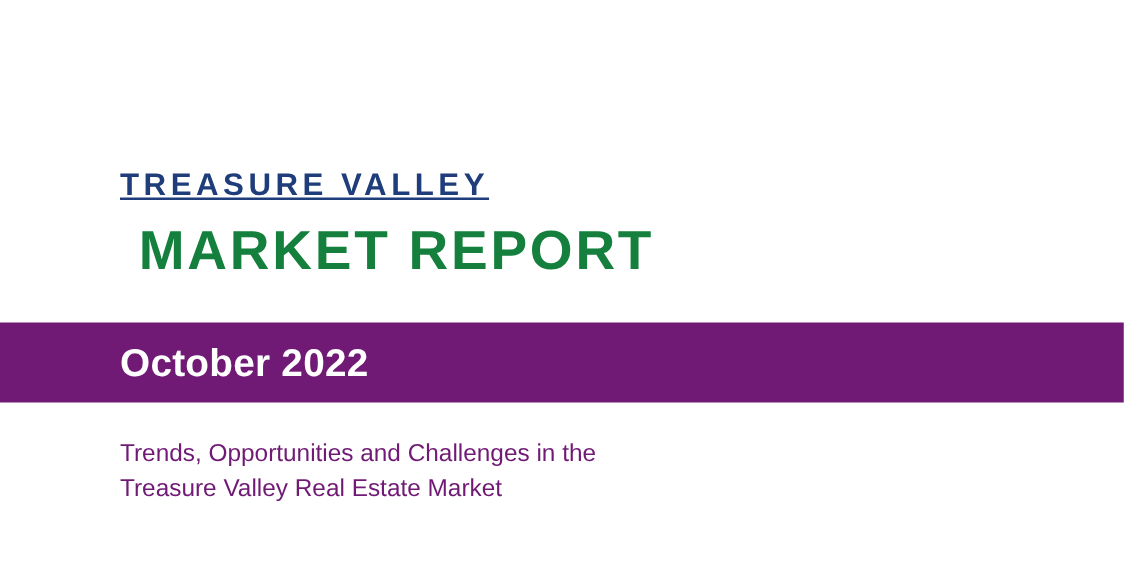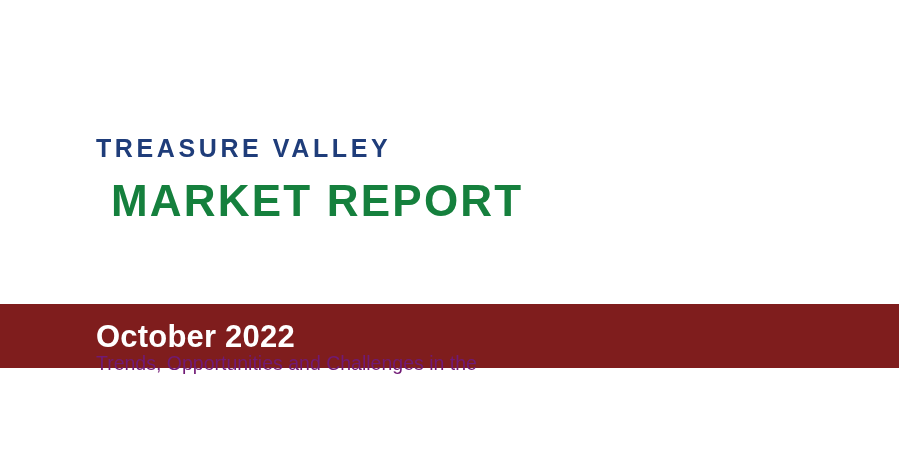--- a/index.html
+++ b/index.html
@@ -32,20 +32,21 @@
 
   .eyebrow {
     font-size: 25px;
     font-weight: 700;
     letter-spacing: 3.6px;
     color: #1f3d7a;
     line-height: 1;
     white-space: nowrap;
     margin: 0;
     text-transform: uppercase;
+    text-decoration: underline;
   }
 
   .main-title {
     font-size: 44px;
     font-weight: 700;
     letter-spacing: 2.2px;
     color: #15803d;
     line-height: 1;
     white-space: nowrap;
     margin: 18px 0 0 15px;
@@ -54,24 +55,23 @@
     transform-origin: left center;
   }
 
   
   .date-band {
     position: absolute;
     left: 0;
     right: 0;
     top: 258px;
     height: 64px;
-    background: #7f1d1d;
+    background: #701a75;
     display: flex;
     align-items: center;
-    margin-top: 46px;
   }
 
   .date-band-label {
     margin-left: 96px;
     font-size: 31px;
     font-weight: 700;
     color: #ffffff;
     letter-spacing: 0.2px;
     line-height: 1;
     white-space: nowrap;
@@ -102,15 +102,16 @@
     <div class="eyebrow">TREASURE VALLEY</div>
     <h1 class="main-title">MARKET REPORT</h1>
   </div>
 
   <div class="date-band">
     <div class="date-band-label">October 2022</div>
   </div>
 
   <div class="subtitle">
     <span class="subtitle-line">Trends, Opportunities and Challenges in the</span>
+    <span class="subtitle-line">Treasure Valley Real Estate Market</span>
   </div>
 
 </div>
 
 </body></html>

